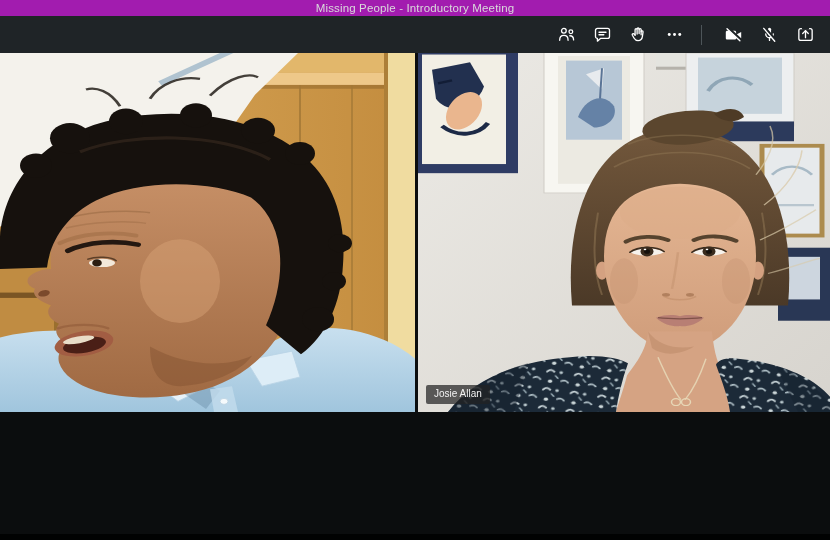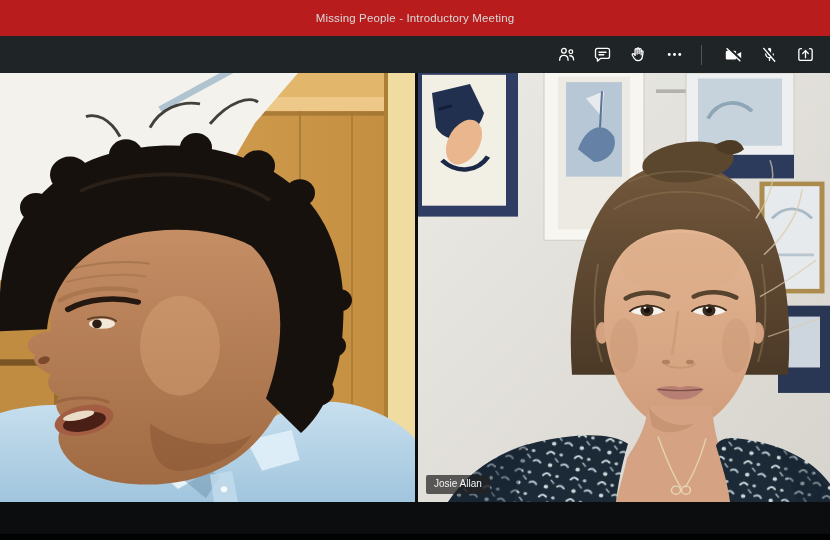--- a/index.html
+++ b/index.html
@@ -1,28 +1,28 @@
 <!DOCTYPE html>
 <html><head>
 <meta charset="utf-8">
 <style>
   html,body{margin:0;padding:0;background:#000;}
   body{width:830px;height:540px;overflow:hidden;font-family:"Liberation Sans",sans-serif;}
   .window{width:830px;height:540px;display:flex;flex-direction:column;}
 
-  .titlebar{height:36px;background:#b91c1c;display:flex;align-items:center;justify-content:center;flex:0 0 auto;}
+  .titlebar{height:16px;background:#a21caf;display:flex;align-items:center;justify-content:center;flex:0 0 auto;}
   .titlebar .title{color:#d9dadb;font-size:11.5px;letter-spacing:.15px;}
 
   .toolbar{height:37px;background:#1f2427;display:flex;align-items:center;justify-content:flex-end;padding-right:10px;flex:0 0 auto;}
   .tb-btn{width:29px;height:29px;display:flex;align-items:center;justify-content:center;background:transparent;border:none;padding:0;margin-left:7px;cursor:pointer;}
   .tb-btn svg{width:21px;height:21px;display:block;}
   .tb-divider{width:1px;height:20px;background:#4d5559;margin:0 10px 0 12px;}
 
   .stage{flex:1 1 auto;display:flex;background:#0b0d0e;position:relative;}
-  .tile{position:relative;height:429px;overflow:hidden;background:#111;}
+  .tile{position:relative;height:359px;overflow:hidden;background:#111;}
   .tile-left{width:415px;}
   .tile-divider-v{width:3px;background:#0b0d0e;}
   .tile-right{width:412px;}
   .tile svg.scene{display:block;width:100%;height:100%;}
 
   .name-badge{position:absolute;left:8px;bottom:8px;background:rgba(35,35,35,.72);color:#f2f2f2;
     font-size:10px;line-height:1;padding:4px 8px 5px;border-radius:2px;white-space:nowrap;}
 
   .bottom-edge{height:6px;background:#010202;flex:0 0 auto;}
 </style>

